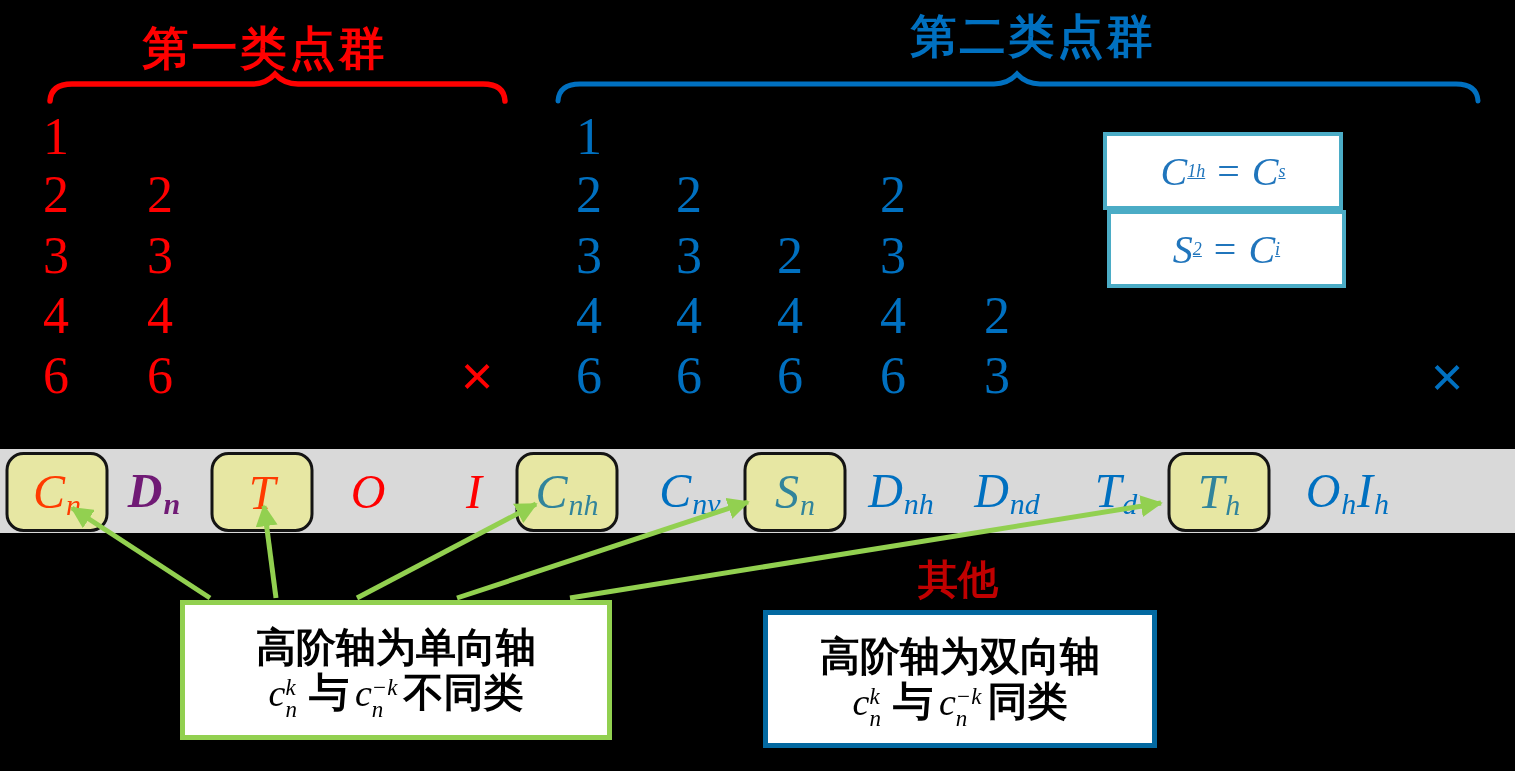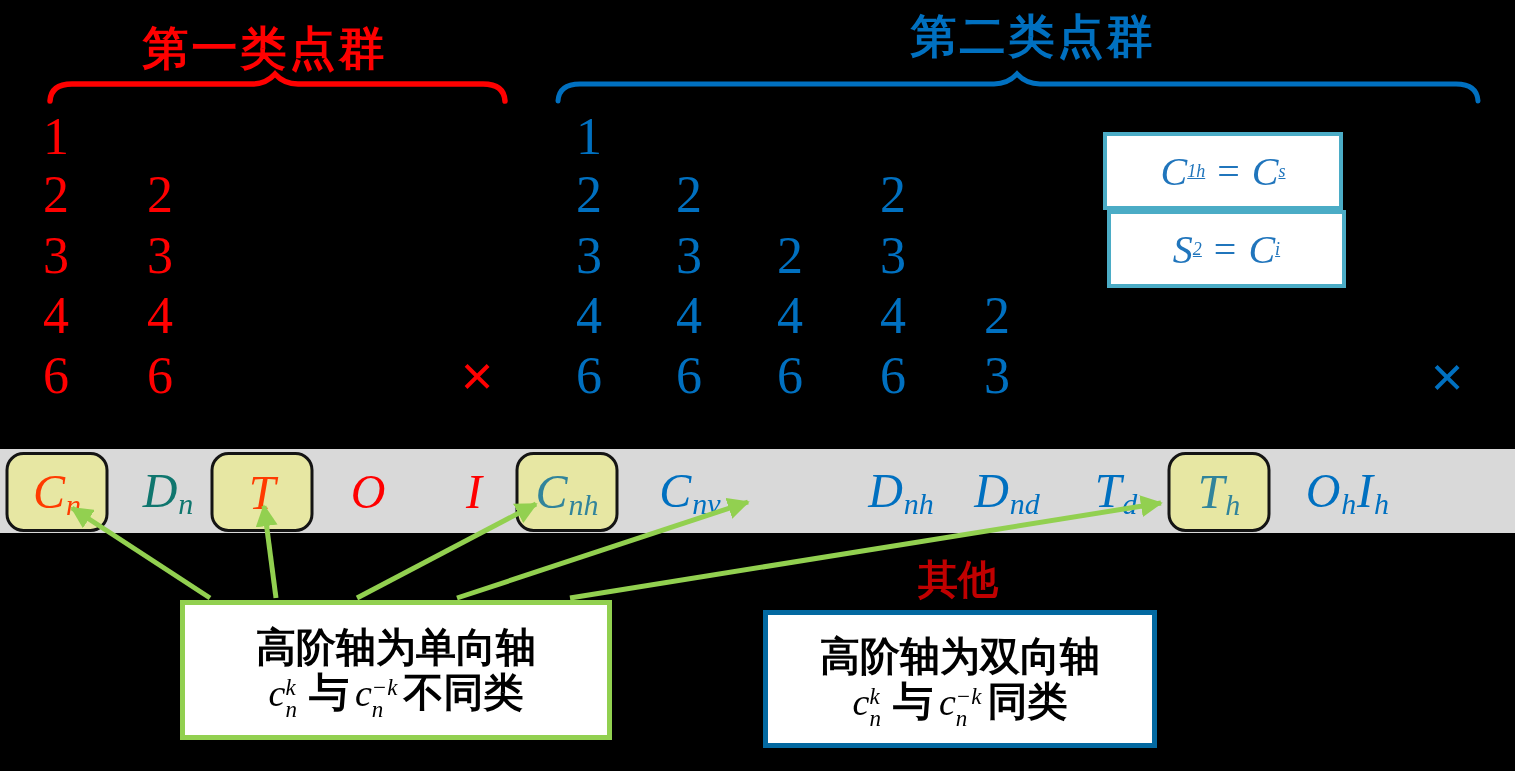--- a/index.html
+++ b/index.html
@@ -128,37 +128,40 @@
     <span class="num blue" style="left: 997px; top: 316px;">2</span>
     <span class="num blue" style="left: 997px; top: 376px;">3</span>
   </div>
 <span class="cross red" style="left:477px;top:376px;">×</span>
 <span class="cross blue" style="left:1447px;top:377px;">×</span>
 
 <div id="bar">
     <div class="bar-item hl" style="left: 57px; color: rgb(255, 59, 0);">
       <span class="sym"><span>C</span><sub>n</sub></span>
     </div>
-    <div class="bar-item" style="left: 168px; color: #0f766e;">
+    <div class="bar-item" style="left: 154px; color: #701a75; font-weight: bold;">
       <span class="sym"><span>D</span><sub>n</sub></span>
     </div>
     <div class="bar-item hl" style="left: 262px; color: rgb(255, 59, 0);">
       <span class="sym"><span>T</span></span>
     </div>
     <div class="bar-item" style="left: 368px; color: rgb(255, 0, 0);">
       <span class="sym"><span>O</span></span>
     </div>
     <div class="bar-item" style="left: 474px; color: rgb(255, 0, 0);">
       <span class="sym"><span>I</span></span>
     </div>
     <div class="bar-item hl" style="left: 567px; color: rgb(49, 132, 155);">
       <span class="sym"><span>C</span><sub>nh</sub></span>
     </div>
     <div class="bar-item" style="left: 690px; color: rgb(0, 112, 192);">
       <span class="sym"><span>C</span><sub>nv</sub></span>
+    </div>
+    <div class="bar-item hl" style="left: 795px; color: rgb(49, 132, 155);">
+      <span class="sym"><span>S</span><sub>n</sub></span>
     </div>
     <div class="bar-item" style="left: 1007px; color: rgb(0, 112, 192);">
       <span class="sym"><span>D</span><sub>nd</sub></span>
     </div>
     <div class="bar-item" style="left: 901px; color: rgb(0, 112, 192);">
       <span class="sym"><span>D</span><sub>nh</sub></span>
     </div>
     <div class="bar-item" style="left: 1116px; color: rgb(0, 112, 192); text-align: right;">
       <span class="sym"><span>T</span><sub>d</sub></span>
     </div>

